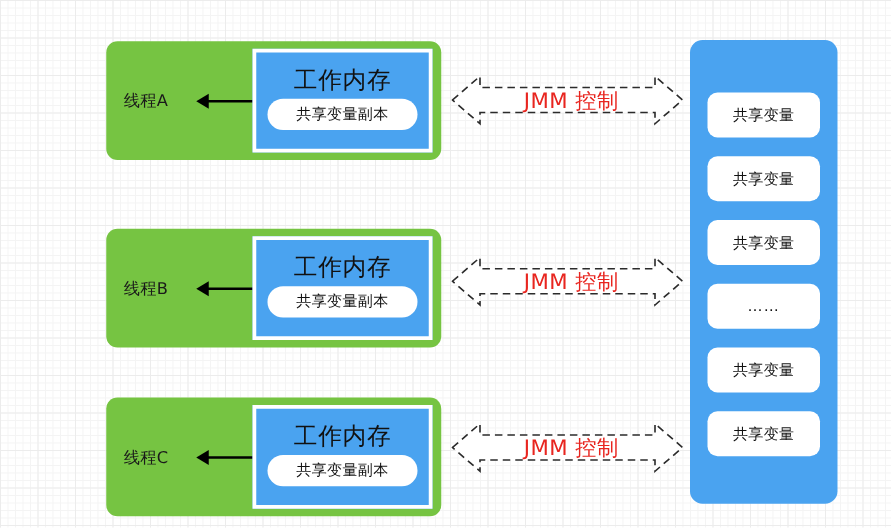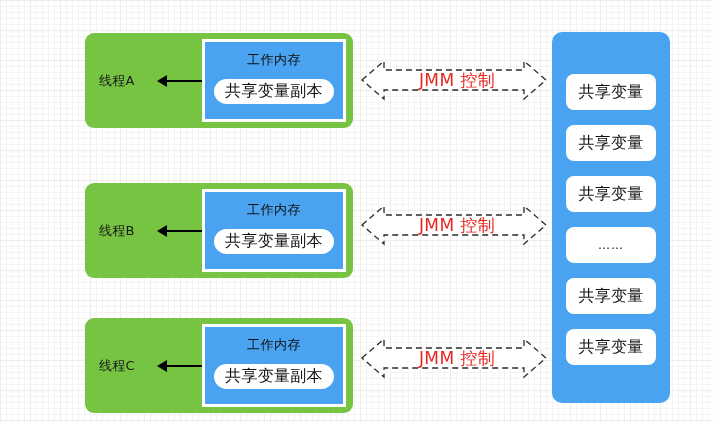--- a/index.html
+++ b/index.html
@@ -93,36 +93,36 @@
     background: #4aa3f0;
     border: 3px solid #ffffff;
     box-sizing: border-box;
   }
   .wm-title {
     position: absolute;
     top: 9px;
     left: 0;
     right: 0;
     text-align: center;
-    font-size: 13px;
+    font-size: 19px;
     color: #111111;
     letter-spacing: 0.5px;
   }
   .wm-pill {
     position: absolute;
     left: 9px;
     right: 9px;
     bottom: 15px;
     height: 25px;
     background: #ffffff;
     border-radius: 13px;
     display: flex;
     align-items: center;
     justify-content: center;
-    font-size: 16px;
+    font-size: 12px;
     color: #111111;
     letter-spacing: 0.3px;
     margin-top: 40px;
   }
 
   
   .jmm-arrow {
     position: absolute;
     left: 361px;
     width: 186px;
@@ -180,21 +180,21 @@
     justify-content: flex-start;
     gap: 15px;
   }
   .mm-item {
     height: 36px;
     background: #ffffff;
     border-radius: 8px;
     display: flex;
     align-items: center;
     justify-content: center;
-    font-size: 16px;
+    font-size: 12px;
     color: #111111;
     letter-spacing: 0.3px;
     flex: none;
   }
   .mm-item.ellipsis {
     font-size: 12px;
     letter-spacing: 1px;
   }
 </style>
 </head>

